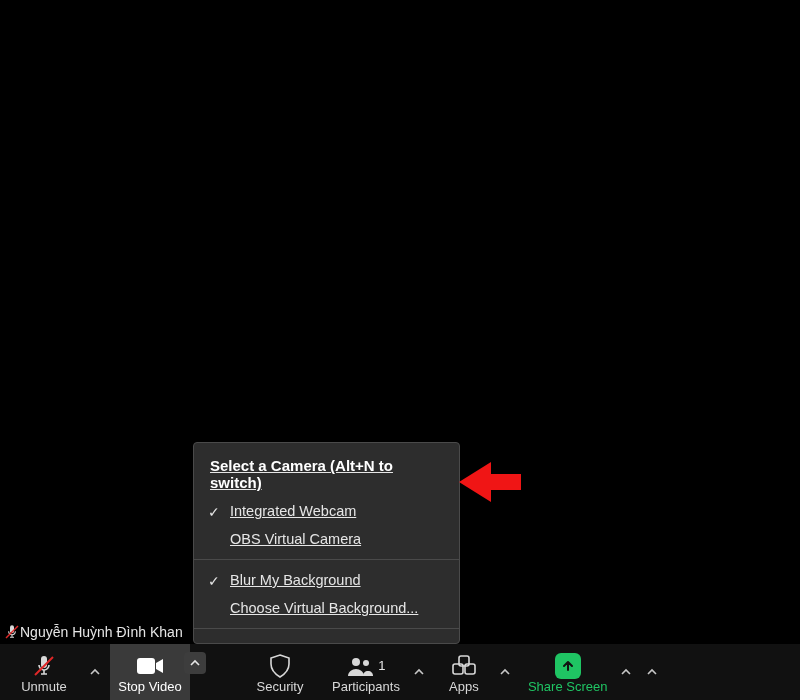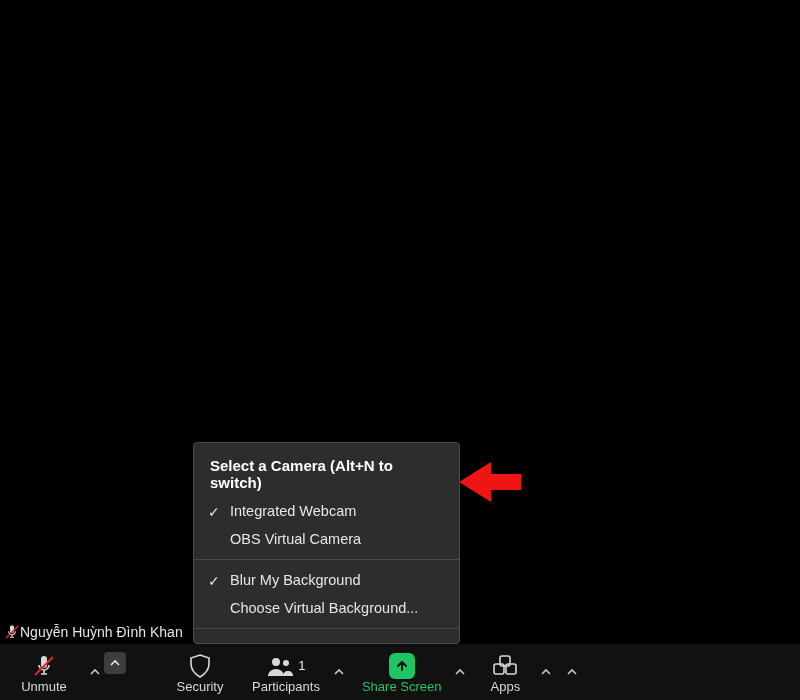--- a/index.html
+++ b/index.html
@@ -115,20 +115,21 @@
     position: absolute;
     left: 193px;
     bottom: 56px;
     width: 267px;
     background: #2d2d2d;
     border: 1px solid #4a4a4a;
     border-radius: 4px;
     padding: 8px 0;
     font-size: 14.5px;
     color: #e6e6e6;
+    text-decoration: underline;
   }
   .camera-menu .menu-header {
     padding: 6px 16px 6px 16px;
     font-weight: 600;
     font-size: 15px;
     color: #fff;
   }
   .camera-menu .menu-item {
     padding: 6px 16px 6px 36px;
     position: relative;
@@ -210,20 +211,29 @@
       <span class="label">Unmute</span>
     </div>
     <div class="tool-caret">
       <svg width="10" height="10" viewBox="0 0 10 10">
           <path d="M1 7l4-4 4 4" stroke="#c7c7c7" stroke-width="1.6" fill="none"></path>
         </svg>
     </div>
   </div>
 
   <div class="tool-group">
+    <div class="tool-button active">
+      <span class="icon">
+        <svg width="28" height="20" viewBox="0 0 28 20">
+          <rect x="1" y="2" width="18" height="16" rx="3" fill="#ffffff"></rect>
+          <path d="M20 7l7-4v14l-7-4z" fill="#ffffff"></path>
+        </svg>
+      </span>
+      <span class="label">Stop Video</span>
+    </div>
     <div class="tool-caret compact">
       <svg width="10" height="10" viewBox="0 0 10 10">
           <path d="M1 7l4-4 4 4" stroke="#e6e6e6" stroke-width="1.6" fill="none"></path>
         </svg>
     </div>
   </div>
 
   <div style="width:30px"></div>
 
   <div class="tool-group">
@@ -251,56 +261,56 @@
       <span class="label">Participants</span>
     </div>
     <div class="tool-caret">
       <svg width="10" height="10" viewBox="0 0 10 10">
           <path d="M1 7l4-4 4 4" stroke="#c7c7c7" stroke-width="1.6" fill="none"></path>
         </svg>
     </div>
   </div>
 
   <div class="tool-group">
+    <div class="tool-button" style="min-width:60px">
+      <span class="icon">
+        <svg width="24" height="22" viewBox="0 0 24 22">
+          <rect x="1" y="9" width="10" height="10" rx="2" fill="none" stroke="#d8d8d8" stroke-width="1.6"></rect>
+          <rect x="13" y="9" width="10" height="10" rx="2" fill="none" stroke="#d8d8d8" stroke-width="1.6"></rect>
+          <rect x="7" y="1" width="10" height="10" rx="2" fill="none" stroke="#d8d8d8" stroke-width="1.6"></rect>
+        </svg>
+      </span>
+      <span class="label">Apps</span>
+    </div>
+    <div class="tool-caret">
+      <svg width="10" height="10" viewBox="0 0 10 10">
+          <path d="M1 7l4-4 4 4" stroke="#c7c7c7" stroke-width="1.6" fill="none"></path>
+        </svg>
+    </div>
+  </div>
+
+  <div class="tool-group">
     <div class="tool-button">
       <span class="icon">
         <span class="share-icon">
           <svg width="14" height="14" viewBox="0 0 14 14">
               <path d="M7 11V3M3 7l4-4 4 4" stroke="#111" stroke-width="2" fill="none" stroke-linecap="round" stroke-linejoin="round"></path>
             </svg>
         </span>
       </span>
       <span class="label share-label">Share Screen</span>
     </div>
     <div class="tool-caret">
       <svg width="10" height="10" viewBox="0 0 10 10">
           <path d="M1 7l4-4 4 4" stroke="#c7c7c7" stroke-width="1.6" fill="none"></path>
         </svg>
     </div>
   </div>
 
   <div class="tool-group">
-    <div class="tool-button" style="min-width:60px">
-      <span class="icon">
-        <svg width="24" height="22" viewBox="0 0 24 22">
-          <rect x="1" y="9" width="10" height="10" rx="2" fill="none" stroke="#d8d8d8" stroke-width="1.6"></rect>
-          <rect x="13" y="9" width="10" height="10" rx="2" fill="none" stroke="#d8d8d8" stroke-width="1.6"></rect>
-          <rect x="7" y="1" width="10" height="10" rx="2" fill="none" stroke="#d8d8d8" stroke-width="1.6"></rect>
-        </svg>
-      </span>
-      <span class="label">Apps</span>
-    </div>
-    <div class="tool-caret">
-      <svg width="10" height="10" viewBox="0 0 10 10">
-          <path d="M1 7l4-4 4 4" stroke="#c7c7c7" stroke-width="1.6" fill="none"></path>
-        </svg>
-    </div>
-  </div>
-
-  <div class="tool-group">
     <div class="tool-caret">
       <svg width="10" height="10" viewBox="0 0 10 10">
           <path d="M1 7l4-4 4 4" stroke="#c7c7c7" stroke-width="1.6" fill="none"></path>
         </svg>
     </div>
   </div>
 
 </div>
 
 </body></html>

